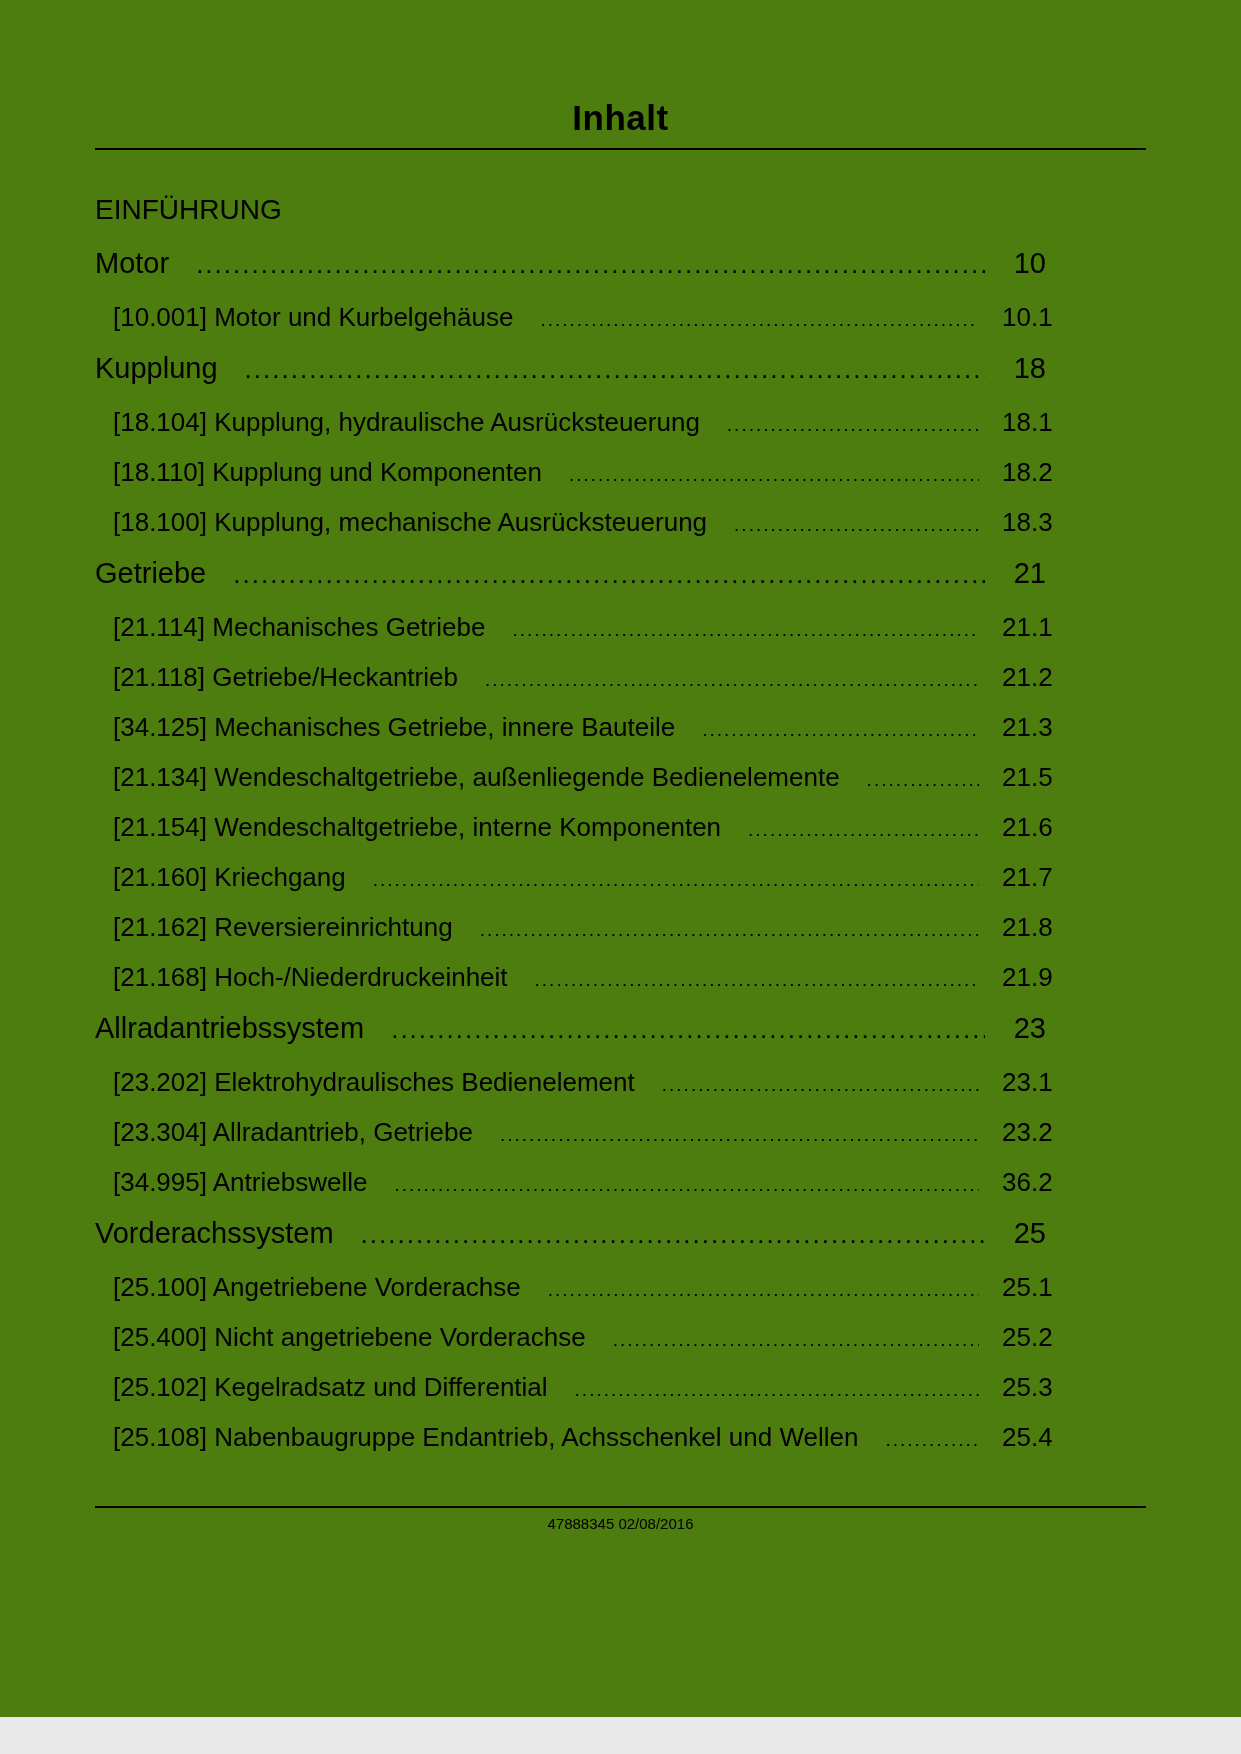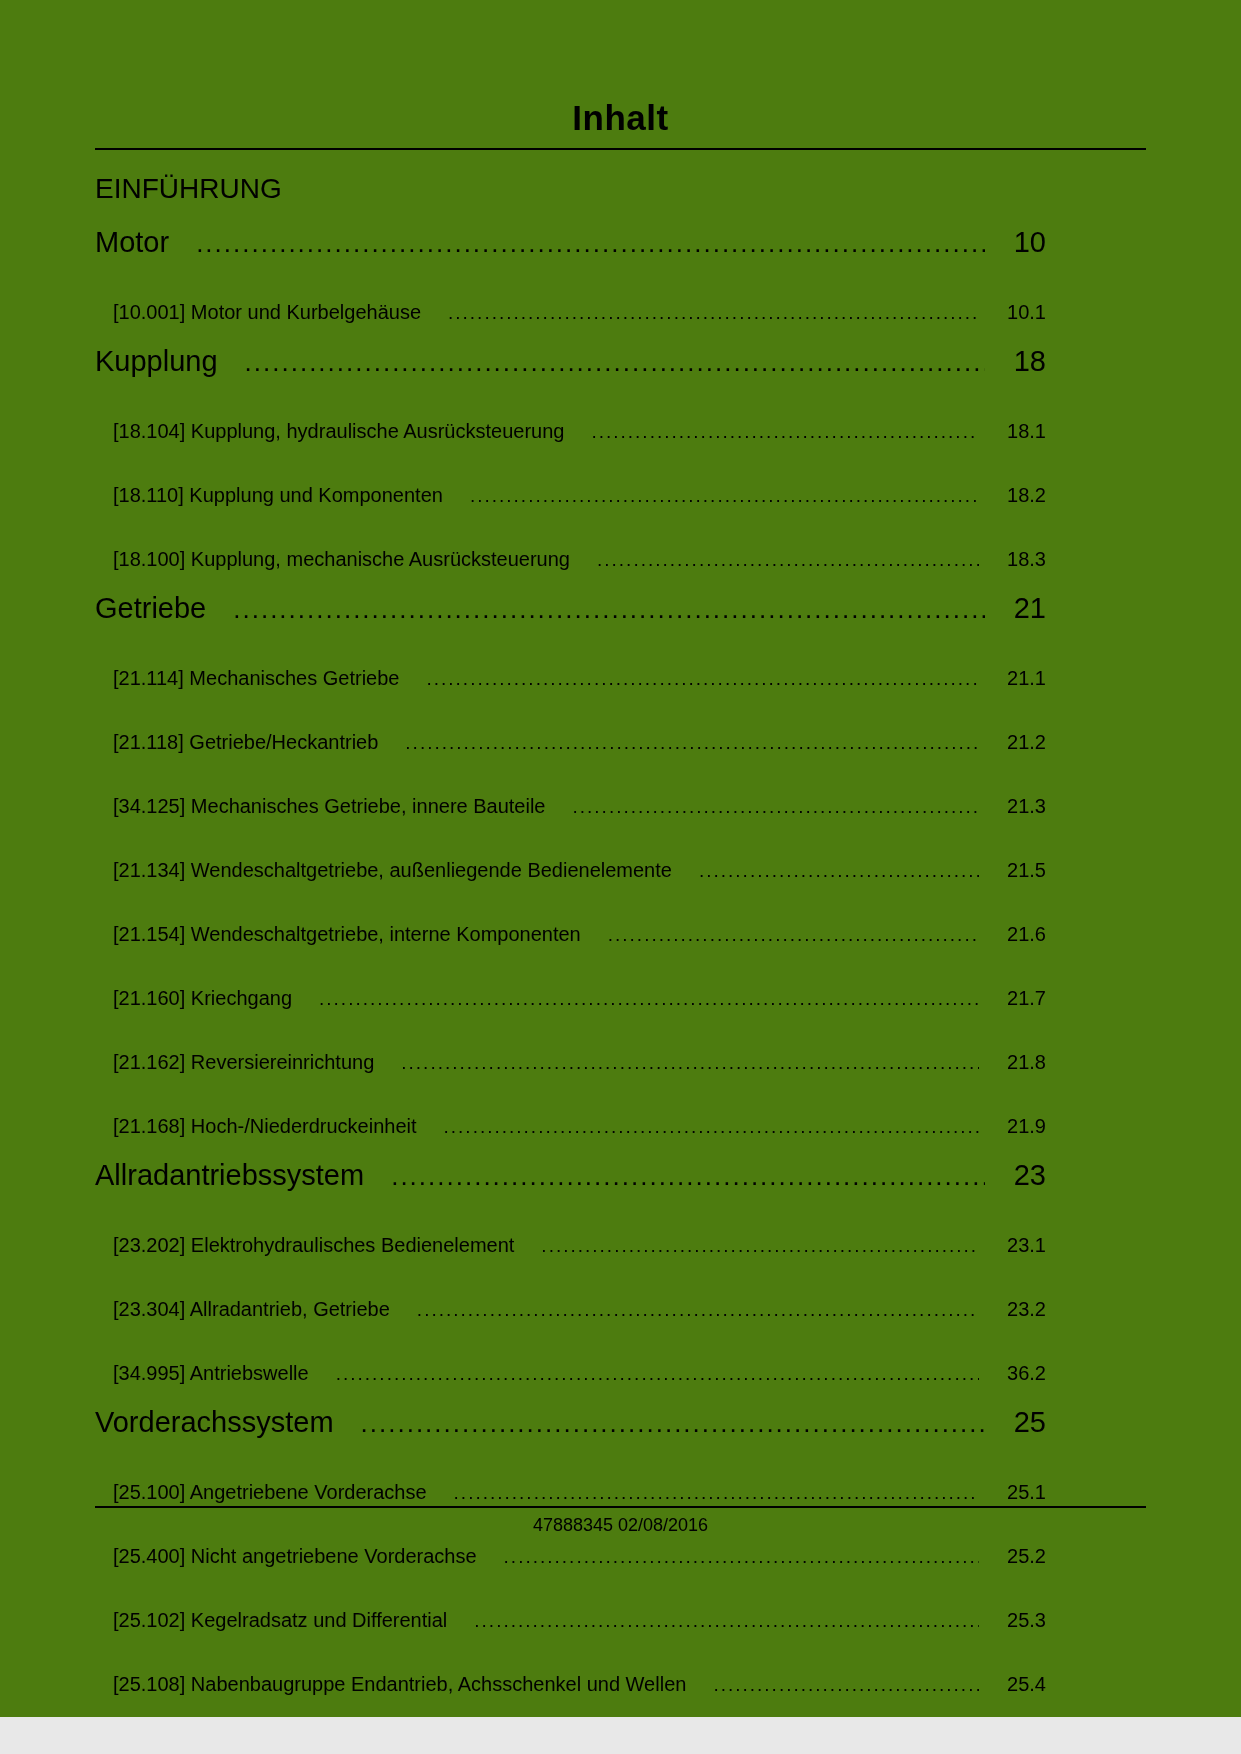--- a/index.html
+++ b/index.html
@@ -29,39 +29,39 @@
     letter-spacing: 0.5px;
   }
   .title-rule {
     border: none;
     border-top: 2px solid #000000;
     margin: 6px 0 0 0;
   }
   .intro-heading {
     font-size: 28px;
     font-weight: normal;
-    margin-top: 23px;
+    margin-top: 44px;
   }
   .toc {
     padding-right: 100px; 
   }
   .toc-row {
     display: flex;
     align-items: baseline;
     gap: 20px;
   }
   .section-row {
     font-size: 29px;
     line-height: 33px;
     margin-top: 21px;
   }
   .entry-row {
-    font-size: 20px;
+    font-size: 26px;
     line-height: 22px;
-    margin-top: 41px;
+    margin-top: 25px;
     padding-left: 18px;
     justify-content: center;
   }
   .row-label {
     white-space: nowrap;
   }
   .dots {
     flex: 1 1 auto;
     overflow: hidden;
     white-space: nowrap;
@@ -85,21 +85,21 @@
     right: 95px;
     top: 1506px;
   }
   .footer-rule {
     border: none;
     border-top: 2px solid #000000;
     margin: 0;
   }
   .footer-text {
     text-align: center;
-    font-size: 18px;
+    font-size: 15px;
     margin-top: 7px;
   }
 </style>
 </head>
 <body>
 
 <div class="sheet">
   <div class="content">
     <h1 class="doc-title">Inhalt</h1>
     <hr class="title-rule">

